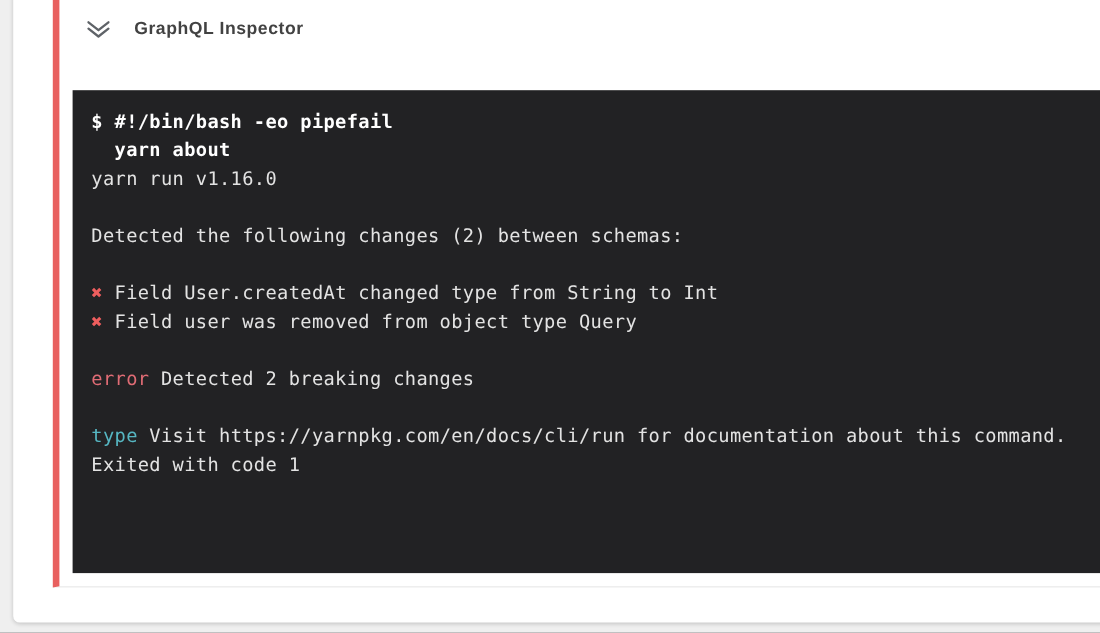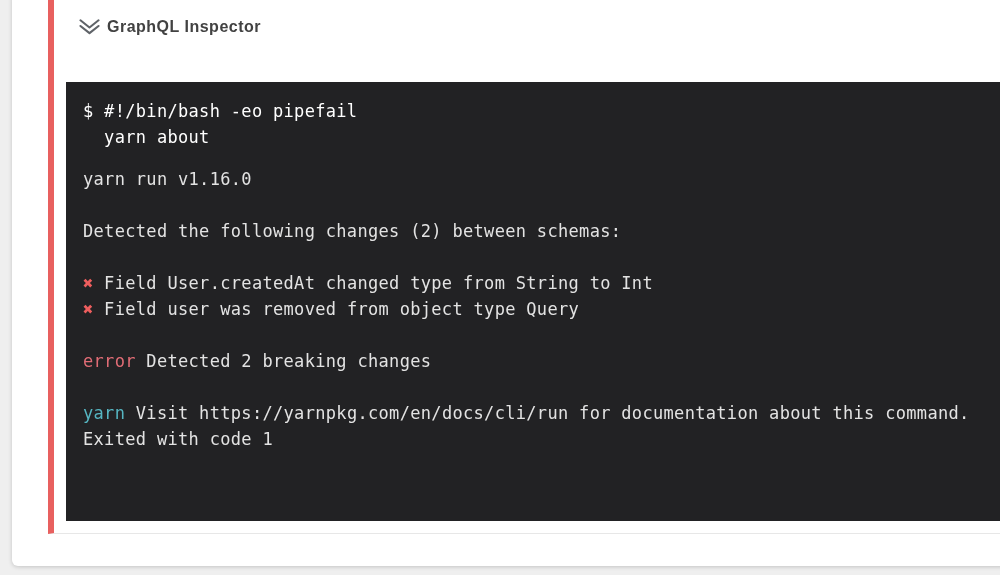--- a/index.html
+++ b/index.html
@@ -38,21 +38,21 @@
     padding: 20px 0 0 22px;
     cursor: pointer;
   }
   .chevron {
     width: 27px;
     height: 21px;
     color: var(--icon, #5f6368);
     flex: 0 0 auto;
   }
   .step-title {
-    margin-left: 4px;
+    margin-left: 19px;
     font-size: 16px;
     font-weight: bold;
     letter-spacing: 0.5px;
     color: var(--title, #424242);
     text-align: center;
   }
   .terminal {
     position: absolute;
     left: 66px;
     top: 82px;
@@ -63,23 +63,22 @@
     overflow: hidden;
     background: var(--term-bg, #222224);
     color: var(--term-text, #e3e3e3);
     font-family: "DejaVu Sans Mono", "Liberation Mono", monospace;
     font-size: 17px;
     line-height: 26px;
     letter-spacing: 0.32px;
   }
   .t-line { white-space: pre; height: 26px; }
   .cmd-block {
-    font-weight: normal;
+    font-weight: bold;
     color: var(--term-bold, #ffffff);
-    margin-bottom: 16px;
   }
   .c-red  { color: var(--red, #e06c75); }
   .c-cyan { color: var(--cyan, #56b6c2); }
   .c-x    { color: var(--x-red, #ee5e5e); font-weight: bold; }
 </style>
 </head>
 <body>
 
 <div class="page">
   <div class="card">
@@ -102,17 +101,17 @@
     <div class="out-block">
         <div class="t-line"><span>yarn run v1.16.0</span></div>
         <div class="t-line">&nbsp;</div>
         <div class="t-line"><span>Detected the following changes (2) between schemas:</span></div>
         <div class="t-line">&nbsp;</div>
         <div class="t-line"><span class="c-x">✖</span><span> Field User.createdAt changed type from String to Int</span></div>
         <div class="t-line"><span class="c-x">✖</span><span> Field user was removed from object type Query</span></div>
         <div class="t-line">&nbsp;</div>
         <div class="t-line"><span class="c-red">error</span><span> Detected 2 breaking changes</span></div>
         <div class="t-line">&nbsp;</div>
-        <div class="t-line"><span class="c-cyan">yarn</span><span> Visit https://yarnpkg.com/en/docs/cli/run for documentation about this command.</span></div>
+        <div class="t-line"><span class="c-cyan">type</span><span> Visit https://yarnpkg.com/en/docs/cli/run for documentation about this command.</span></div>
         <div class="t-line"><span>Exited with code 1</span></div>
       </div>
   </div>
 </div>
 
 </body></html>

